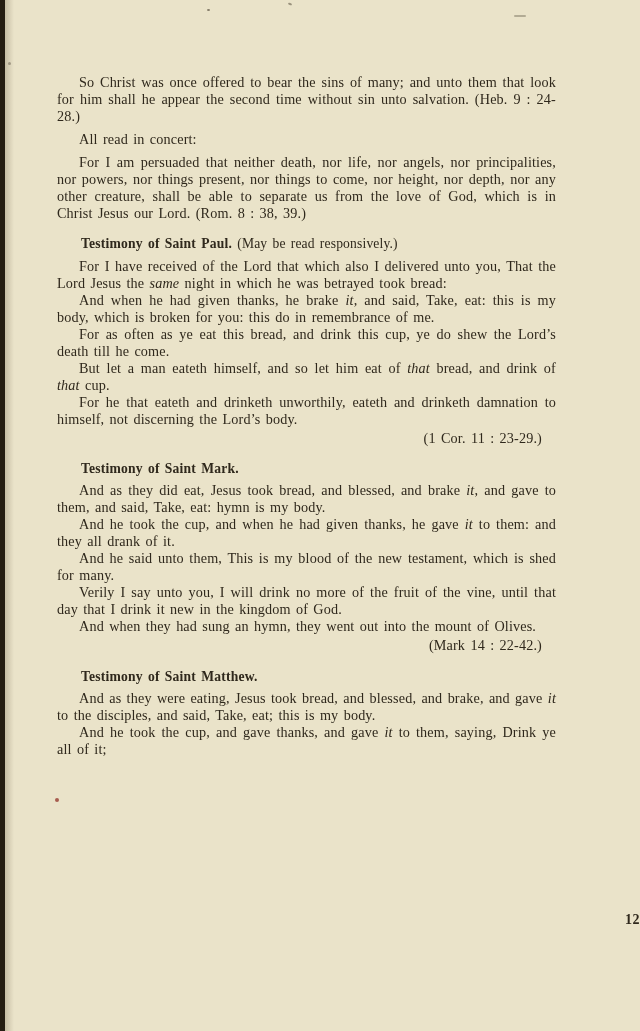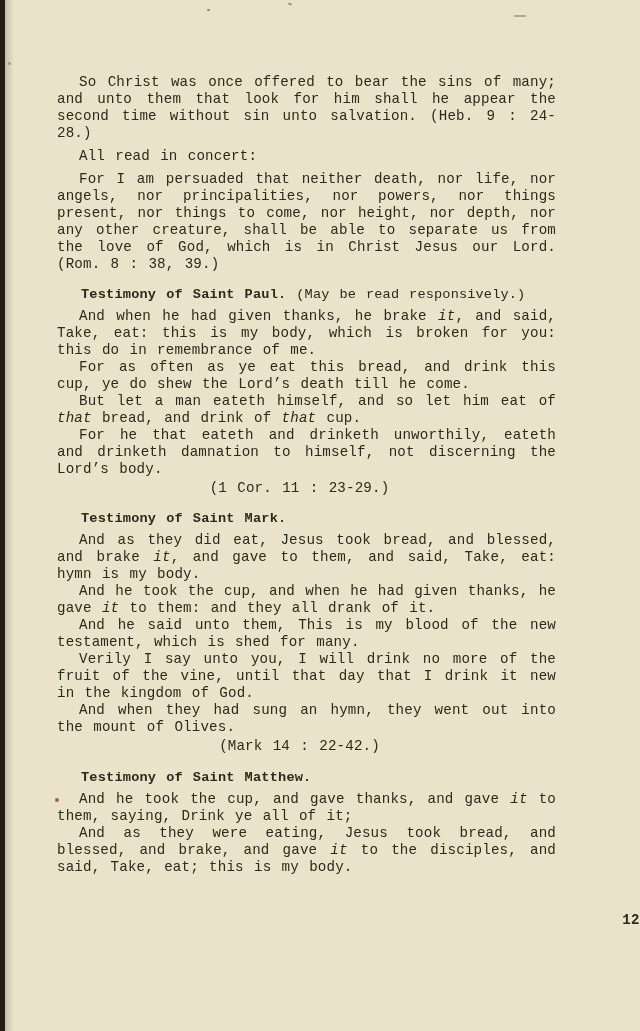--- a/index.html
+++ b/index.html
@@ -1,21 +1,21 @@
 <!DOCTYPE html>
 <html><head>
 <meta charset="utf-8">
 <style>
   html,body{margin:0;padding:0;background:#b8b0a0;}
   .page{
     position:relative;
     width:640px;height:1031px;
     background:#eae3c9;
     color:#2f281c;
-    font-family:Liberation Mono, monospace;
+    font-family:Liberation Serif, serif;
     overflow:hidden;
     box-sizing:border-box;
   }
   .page-edge{
     position:absolute;left:0;top:0;bottom:0;width:5px;
     background:#251e13;
   }
   .edge-shade{
     position:absolute;left:5px;top:0;bottom:0;width:9px;
     background:linear-gradient(90deg,rgba(74,60,36,.22),rgba(74,60,36,0));
@@ -36,21 +36,21 @@
   .blk .it{font-style:italic;}
   .blk .bd{font-weight:bold;letter-spacing:.2px;}
   .heading{
     margin:13px 0 5px 0;
     text-align:left;
     text-indent:24px;
     font-size:13.6px;
   }
   .citation{
     margin:2px 0;
-    text-align:center;
+    text-align:right;
     text-indent:0;
     padding-right:14px;
   }
   .sp6{margin-top:6px;}
   .sp12{margin-top:12px;}
   .sp14{margin-top:14px;}
   .footer{
     position:absolute;top:912px;left:0;width:100%;
     text-align:right;
     font-size:14px;font-weight:bold;letter-spacing:.5px;
@@ -76,31 +76,32 @@
   <div class="mark mark-b"></div>
   <div class="mark mark-c"></div>
   <div class="mark mark-d"></div>
   <div class="ink-dot"></div>
 
   <div class="content">
       <p class="blk paragraph"><span>So Christ was once offered to bear the sins of many; and unto them that look for him shall he appear the second time without sin unto salvation.   (Heb. 9 : 24-28.)</span></p>
       <p class="blk paragraph sp6"><span>All read in concert:</span></p>
       <p class="blk paragraph sp6"><span>For I am persuaded that neither death, nor life, nor angels, nor principalities, nor powers, nor things present, nor things to come, nor height, nor depth, nor any other creature, shall be able to separate us from the love of God, which is in Christ Jesus our Lord.   (Rom. 8 : 38, 39.)</span></p>
       <p class="blk heading"><span class="bd">Testimony of Saint Paul.</span><span>  (May be read responsively.)</span></p>
+      <p class="blk paragraph sp6"><span>For I have received of the Lord that which also I delivered unto you, That the Lord Jesus the </span><span class="it">same</span><span> night in which he was betrayed took bread:</span></p>
       <p class="blk paragraph"><span>And when he had given thanks, he brake </span><span class="it">it</span><span>, and said, Take, eat: this is my body, which is broken for you: this do in remembrance of me.</span></p>
       <p class="blk paragraph"><span>For as often as ye eat this bread, and drink this cup, ye do shew the Lord’s death till he come.</span></p>
       <p class="blk paragraph"><span>But let a man eateth himself, and so let him eat of </span><span class="it">that</span><span> bread, and drink of </span><span class="it">that</span><span> cup.</span></p>
       <p class="blk paragraph"><span>For he that eateth and drinketh unworthily, eateth and drinketh damnation to himself, not discerning the Lord’s body.</span></p>
       <p class="blk citation"><span>(1 Cor. 11 : 23-29.)</span></p>
       <p class="blk heading"><span class="bd">Testimony of Saint Mark.</span></p>
       <p class="blk paragraph"><span>And as they did eat, Jesus took bread, and blessed, and brake </span><span class="it">it</span><span>, and gave to them, and said, Take, eat: hymn is my body.</span></p>
       <p class="blk paragraph"><span>And he took the cup, and when he had given thanks, he gave </span><span class="it">it</span><span> to them: and they all drank of it.</span></p>
       <p class="blk paragraph"><span>And he said unto them, This is my blood of the new testament, which is shed for many.</span></p>
       <p class="blk paragraph"><span>Verily I say unto you, I will drink no more of the fruit of the vine, until that day that I drink it new in the kingdom of God.</span></p>
       <p class="blk paragraph"><span>And when they had sung an hymn, they went out into the mount of Olives.</span></p>
       <p class="blk citation"><span>(Mark 14 : 22-42.)</span></p>
       <p class="blk heading sp14"><span class="bd">Testimony of Saint Matthew.</span></p>
+      <p class="blk paragraph"><span>And as they were eating, Jesus took bread, and blessed, and brake, and gave </span><span class="it">it</span><span> to the disciples, and said, Take, eat; this is my body.</span></p>
       <p class="blk paragraph"><span>And he took the cup, and gave thanks, and gave </span><span class="it">it</span><span> to them, saying, Drink ye all of it;</span></p>
-      <p class="blk paragraph"><span>And as they were eating, Jesus took bread, and blessed, and brake, and gave </span><span class="it">it</span><span> to the disciples, and said, Take, eat; this is my body.</span></p>
     </div>
 
   <div class="footer">12</div>
 </div>
 
 </body></html>

